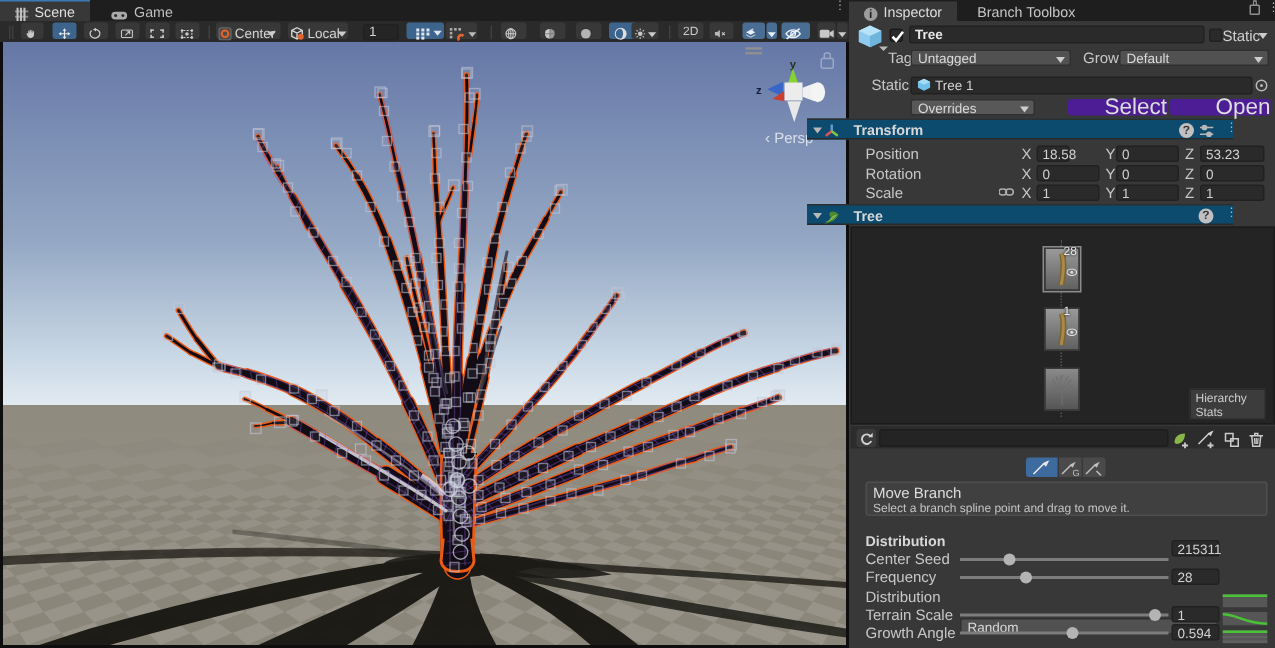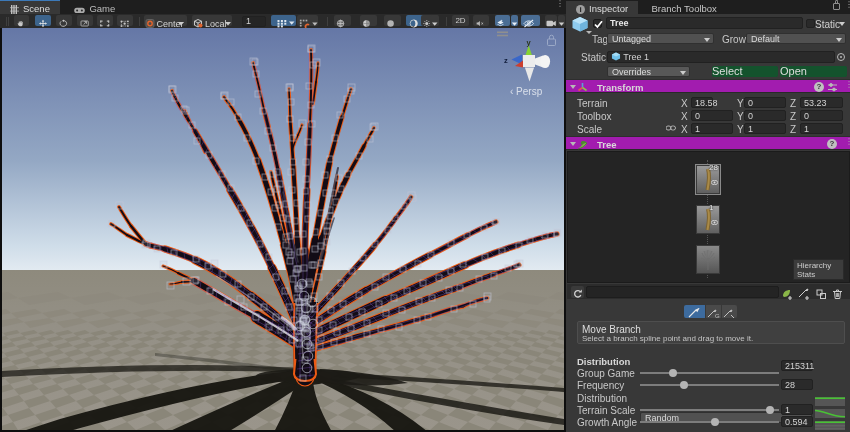--- a/index.html
+++ b/index.html
@@ -6,23 +6,23 @@
 #stabbar{left:0;top:0;width:566px;height:14px;background:#1e1e1e}
 .tab{height:14px;font-size:9.5px;color:#bdbdbd;display:inline-flex;align-items:flex-end;padding:0 10px;vertical-align:top}
 .tabsel{background:#383838;border-top:1px solid #3c79b8;color:#dedede}
 #stoolbar{left:0;top:14px;width:566px;height:14px;background:#2a2a2a}
 .tbtn{position:absolute;top:1px;height:11px;background:#383838;border-radius:2px}
 .tbsel{background:#3d648c}
 .tblue{background:#4a6d94}
 .lbl{position:absolute;font-size:10px;color:#c8c8c8;white-space:nowrap}
 .fld{position:absolute;background:#2a2a2a;border:1px solid #212121;border-radius:2px;color:#d2d2d2;font-size:9px;line-height:10px;padding-left:3px;height:11px}
 .dd{position:absolute;background:#515151;border:1px solid #303030;border-radius:2px;color:#dadada;font-size:9px;line-height:10px;padding-left:4px;height:11px}
-.btn{position:absolute;background:#14532d;border-radius:2px;color:#dedede;font-size:11px;text-align:left;height:11px;line-height:11px}
+.btn{position:absolute;background:#4c1d95;border-radius:2px;color:#dedede;font-size:15px;text-align:right;height:11px;line-height:11px}
 .ddarrow{position:absolute;right:3px;top:3.5px;width:0;height:0;border-left:3.2px solid transparent;border-right:3.2px solid transparent;border-top:4px solid #ccc}
-.chdr{position:absolute;left:566px;width:284px;height:14px;background:#a21caf;border-top:1px solid #2e2e2e;border-bottom:1px solid #292929}
+.chdr{position:absolute;left:538px;width:284px;height:14px;background:#0c4a6e;border-top:1px solid #2e2e2e;border-bottom:1px solid #292929}
 .chdr .t{position:absolute;left:31px;top:2px;font-size:9.5px;font-weight:bold;color:#d8d8d8}
 .fold{position:absolute;left:4px;top:5px;width:0;height:0;border-left:3.5px solid transparent;border-right:3.5px solid transparent;border-top:4.5px solid #b8b8b8}
 .dots3{position:absolute;top:3px;width:2px;color:#b4b4b4;font-size:8px;line-height:3px;letter-spacing:0}
 </style></head><body>
 
 <div class="abs" id="stabbar">
  <div class="tab tabsel"><svg width="9" height="9" viewBox="0 0 9 9" style="margin-right:4px">
         <g fill="#c0c0c0">
           <rect x="1" y="0" width="1.4" height="9"></rect>
           <rect x="3.3" y="0" width="1.4" height="9"></rect>
@@ -740,28 +740,28 @@
  <div style="position:absolute;right:26px;top:2px;width:10px;height:10px;border-radius:50%;background:#c0c0c0;color:#383838;font-size:8px;font-weight:bold;text-align:center;line-height:10px">?</div>
  <svg style="position:absolute;right:13px;top:3px" width="9" height="9" viewBox="0 0 9 9">
       <g stroke="#b8b8b8">
         <path d="M0,2 L9,2 M0,6.5 L9,6.5"></path>
         <circle cx="3" cy="2" r="1.4" fill="#b8b8b8"></circle>
         <circle cx="6" cy="6.5" r="1.4" fill="#b8b8b8"></circle>
       </g>
     </svg>
  <div class="dots3" style="right:3px">⋮</div>
 </div>
-<div class="lbl" style="left:577px;top:98px">Terrain</div>
+<div class="lbl" style="left:577px;top:98px">Position</div>
 <div class="lbl" style="left:681px;top:98px">X</div>
 <div class="fld" style="left:691px;top:97px;width:22px">18.58</div>
 <div class="lbl" style="left:737px;top:98px">Y</div>
 <div class="fld" style="left:744px;top:97px;width:42px">0</div>
 <div class="lbl" style="left:790px;top:98px">Z</div>
 <div class="fld" style="left:800px;top:97px;width:43px">53.23</div>
-<div class="lbl" style="left:577px;top:111px">Toolbox</div>
+<div class="lbl" style="left:577px;top:111px">Rotation</div>
 <div class="lbl" style="left:681px;top:111px">X</div>
 <div class="fld" style="left:691px;top:110px;width:42px">0</div>
 <div class="lbl" style="left:737px;top:111px">Y</div>
 <div class="fld" style="left:744px;top:110px;width:42px">0</div>
 <div class="lbl" style="left:790px;top:111px">Z</div>
 <div class="fld" style="left:800px;top:110px;width:43px">0</div>
 <div class="lbl" style="left:577px;top:124px">Scale</div>
 <svg style="position:absolute;left:666px;top:124px" width="10" height="8" viewBox="0 0 10 8">
     <g fill="none" stroke="#b0b0b0" stroke-width="1">
       <rect x="0.5,1" y="2" width="5" height="4" rx="2"></rect>
@@ -840,21 +840,21 @@
       <path d="M1,9 L7,3 M7,3 L9,2 L8,4 Z" stroke="#c0c0c0" fill="#c0c0c0"></path>
       <text x="8" y="10" font-size="6" fill="#c0c0c0">G</text>
     </svg></div>
 <div class="abs" style="left:722px;top:305px;width:15px;height:13px;background:#4a4a4a;border-radius:0 2px 2px 0;text-align:center"><svg width="13" height="11" viewBox="0 0 13 11">
       <path d="M1,9 L7,3 M7,3 L9,2 L8,4 Z M8,7 L11,10" stroke="#c0c0c0" fill="#c0c0c0"></path>
     </svg></div>
 <div class="abs" style="left:577px;top:321px;width:268px;height:23px;background:#404040;border:1px solid #4e4e4e;border-radius:2px"></div>
 <div class="lbl" style="left:582px;top:324px;color:#dddddd">Move Branch</div>
 <div class="lbl" style="left:582px;top:334px;font-size:8px;color:#c4c4c4">Select a branch spline point and drag to move it.</div>
 <div class="lbl" style="left:577px;top:356px;font-weight:bold;font-size:9.5px;color:#d8d8d8">Distribution</div>
-<div class="lbl" style="left:577px;top:368px">Group Game</div>
+<div class="lbl" style="left:577px;top:368px">Center Seed</div>
 <div class="abs" style="left:640px;top:372px;width:139px;height:1.6px;background:#7d7d7d"></div>
 <div class="abs" style="left:669px;top:369px;width:8px;height:8px;border-radius:50%;background:#b4b4b4"></div>
 <div class="fld" style="left:781px;top:360px;width:32px">215311</div>
 <div class="lbl" style="left:577px;top:380px">Frequency</div>
 <div class="abs" style="left:640px;top:384px;width:139px;height:1.6px;background:#7d7d7d"></div>
 <div class="abs" style="left:680px;top:381px;width:8px;height:8px;border-radius:50%;background:#b4b4b4"></div>
 <div class="fld" style="left:781px;top:379px;width:32px">28</div>
 <div class="lbl" style="left:577px;top:393px">Distribution</div>
 <div class="dd" style="left:640px;top:412px;width:172px">Random<div class="ddarrow"></div></div>
 <div class="abs" style="left:815px;top:392px"><svg width="30" height="9" viewBox="0 0 30 9">

